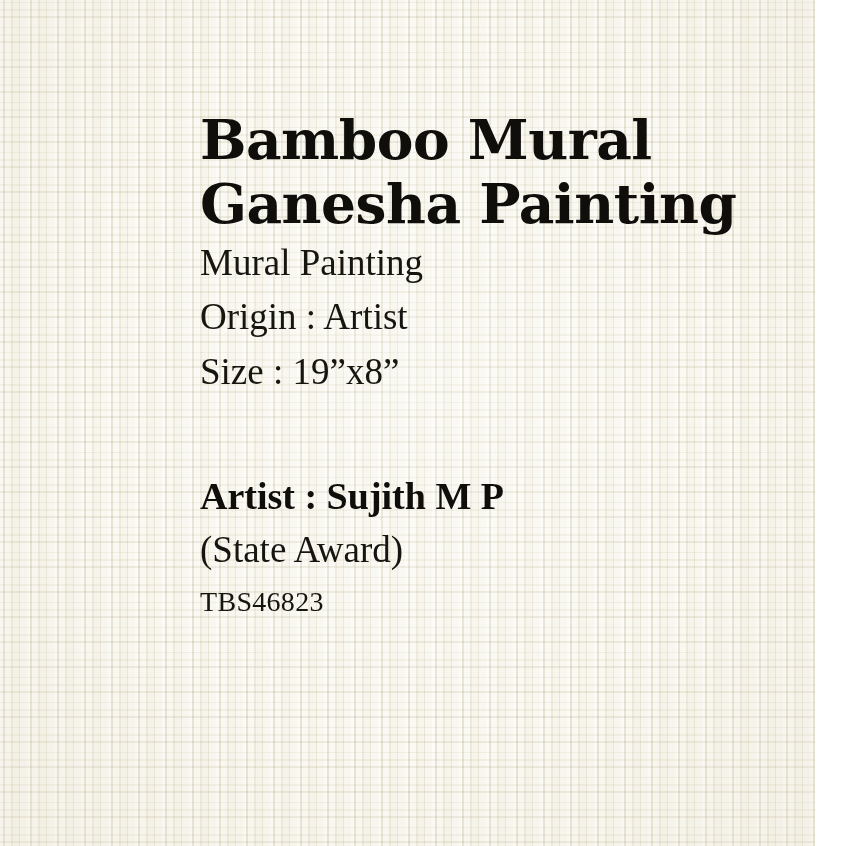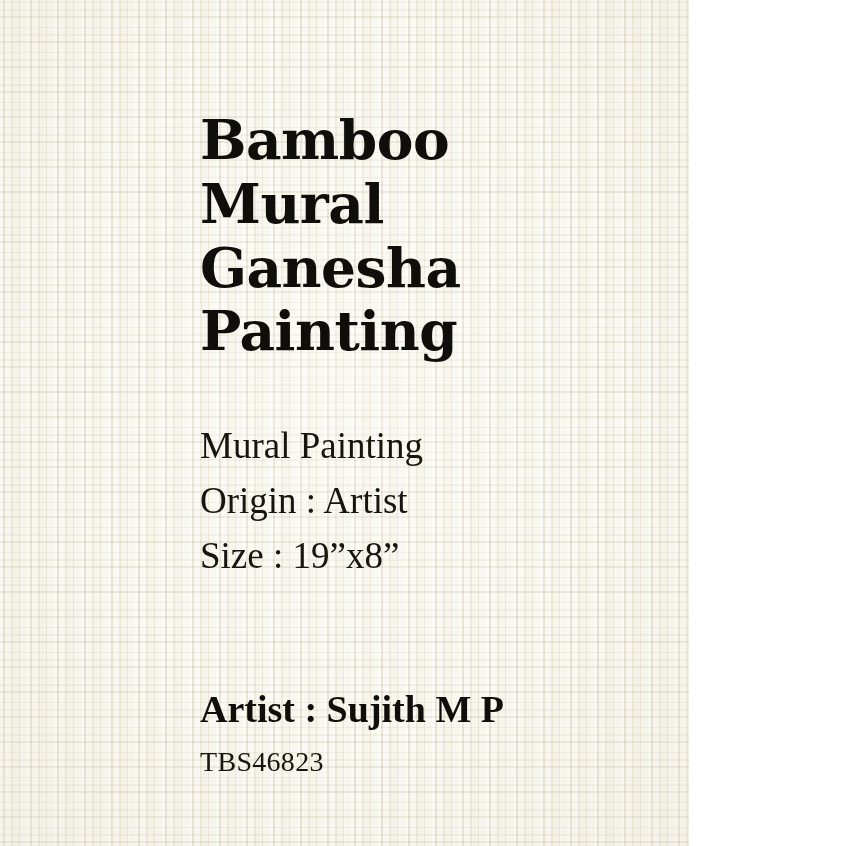--- a/index.html
+++ b/index.html
@@ -7,21 +7,21 @@
     padding: 0;
   }
   body {
     width: 847px;
     height: 846px;
     overflow: hidden;
     font-family: "Liberation Serif", serif;
   }
   #card {
     position: relative;
-    width: 689px;
+    width: 815px;
     height: 846px;
     background-color: #f4f1e4;
     box-sizing: border-box;
     overflow: hidden;
   }
   
   #texture-v, #texture-h {
     position: absolute;
     inset: 0;
     pointer-events: none;
@@ -83,30 +83,29 @@
     font-family: "DejaVu Serif", "Liberation Serif", serif;
     font-weight: 700;
     font-size: 55px;
     line-height: 1.16;
     letter-spacing: -0.5px;
     margin: 0;
     color: #100e0a;
     white-space: pre-line;
   }
   .details {
-    margin-top: 56px;
   }
   .detail-line {
     font-family: "Liberation Serif", serif;
     font-size: 37px;
     line-height: 1.48;
     color: #17150f;
   }
   .artist-block {
-    margin-top: 100px;
+    margin-top: 70px;
   }
   .artist-name {
     font-family: "Liberation Serif", serif;
     font-weight: 700;
     font-size: 38px;
     line-height: 1.4;
     color: #100e0a;
   }
   .artist-award {
     font-family: "Liberation Serif", serif;
@@ -137,17 +136,18 @@
 Ganesha Painting</h1>
 
     <div class="details">
       <div class="detail-line">Mural Painting</div>
       <div class="detail-line">Origin : Artist</div>
       <div class="detail-line">Size : 19”x8”</div>
     </div>
 
     <div class="artist-block">
       <div class="artist-name">Artist : Sujith M P</div>
+      <div class="artist-award">(State Award)</div>
       <div class="code">TBS46823</div>
     </div>
 
   </div>
 </div>
 
 </body></html>

